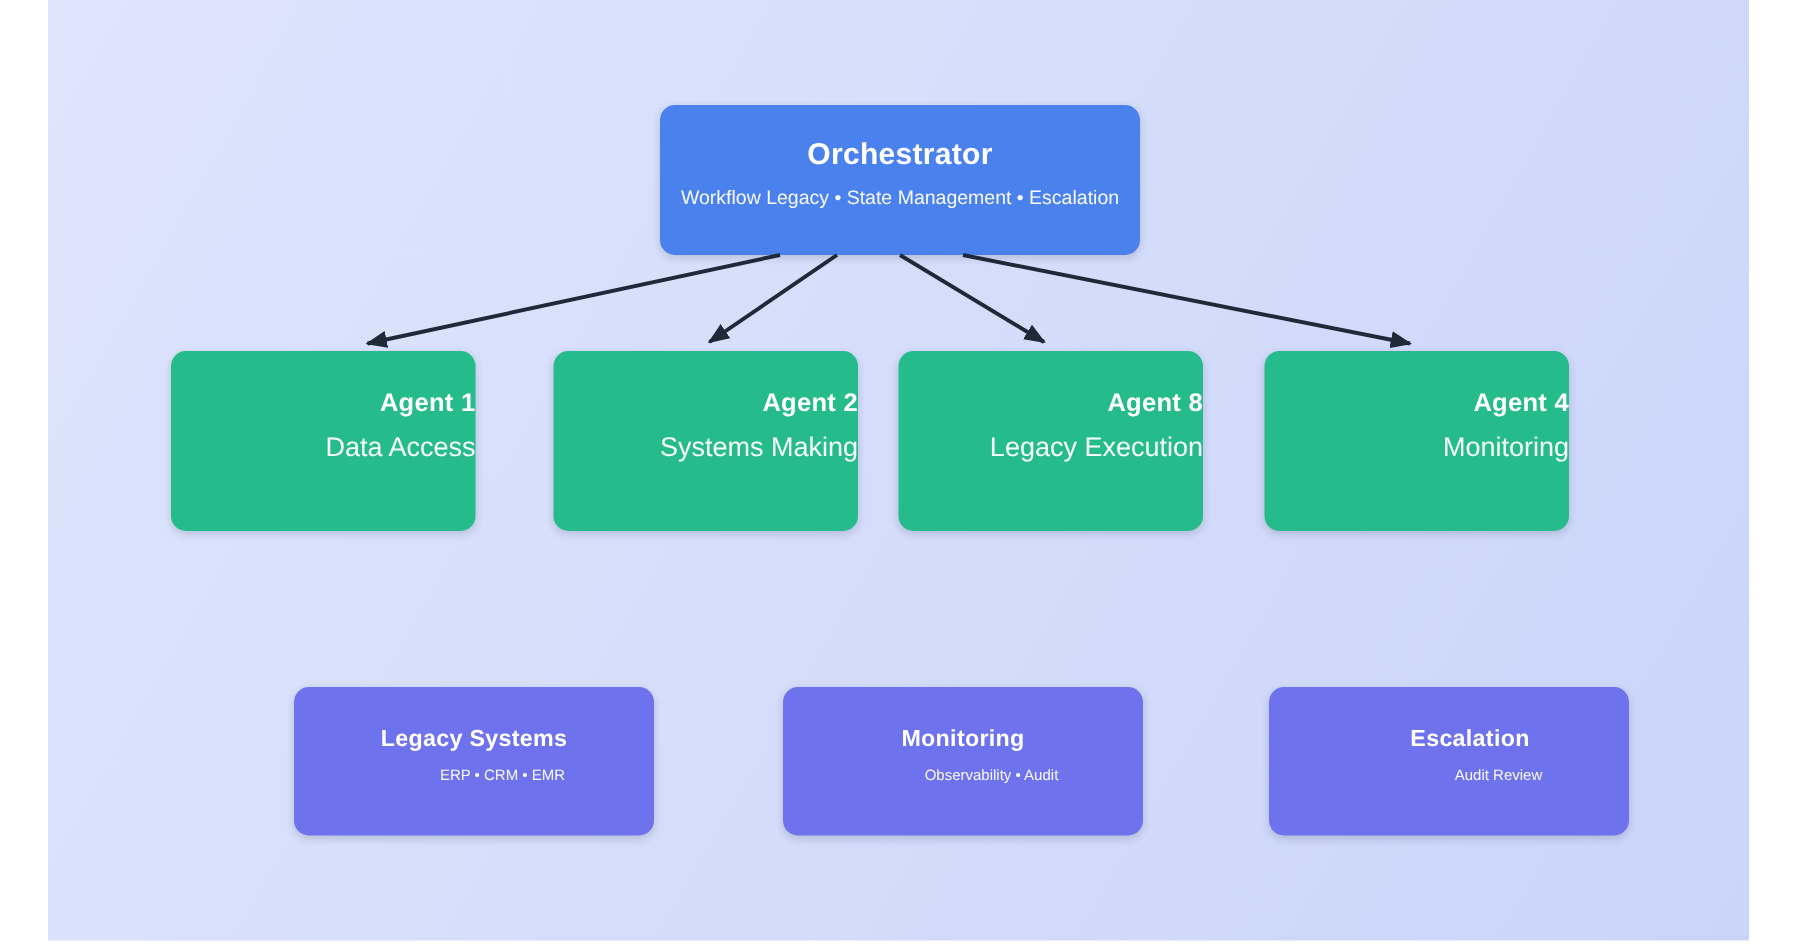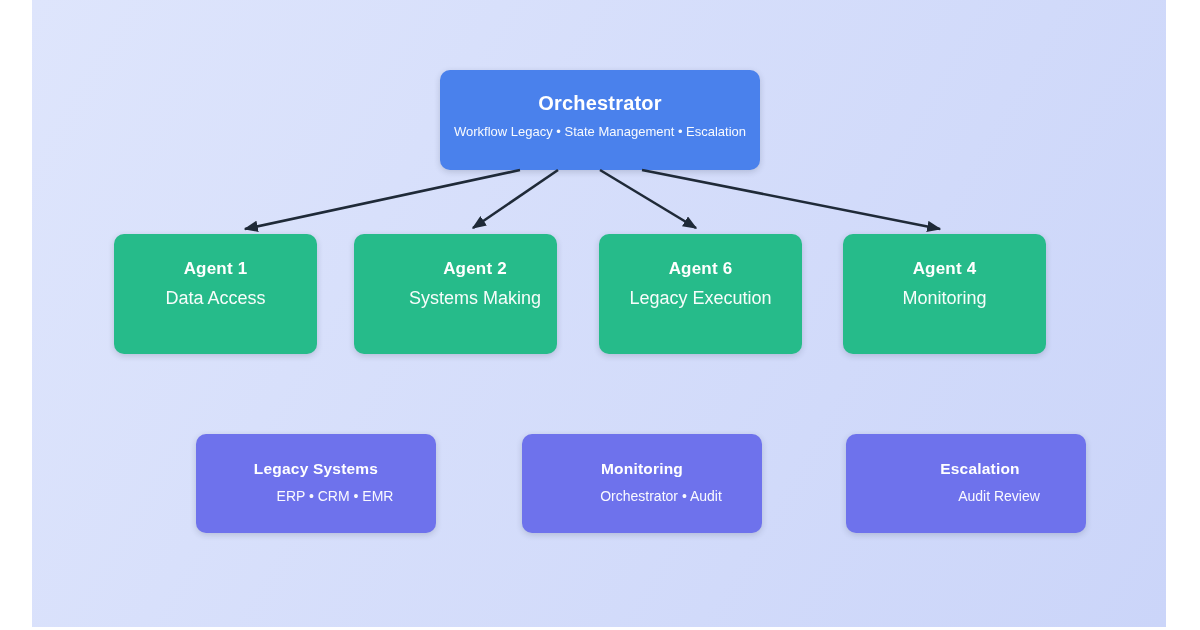--- a/index.html
+++ b/index.html
@@ -50,36 +50,37 @@
     padding-top: 21px;
   }
   .orchestrator .title { font-size: 20px; line-height: 24px; }
   .orchestrator .subtitle { font-size: 13px; margin-top: 9px; }
   .agent {
     top: 234px;
     width: 203px;
     height: 120px;
     background: var(--agent-fill, #26bb8a);
     padding-top: 24px;
+    text-align: right;
   }
   .agent .title { font-size: 17px; line-height: 21px; }
   .agent .subtitle { font-size: 18px; margin-top: 9px; }
   .agent-1 { left: 114px; }
   .agent-2 { left: 357px; }
   .agent-3 { left: 599px; }
   .agent-4 { left: 843px; }
   .system {
-    top: 434px;
+    top: 458px;
     width: 240px;
     height: 99px;
     background: var(--system-fill, #6e72ec);
     padding-top: 25px;
   }
   .system .title { font-size: 15.5px; line-height: 19px; }
-  .system .subtitle { font-size: 14px; margin-top: 10px; margin-left: 38px; }
+  .system .subtitle { font-size: 10px; margin-top: 10px; margin-left: 38px; }
   .system-1 { left: 196px; }
   .system-2 { left: 522px; }
   .system-3 { left: 846px; padding-left: 28px; }
   .arrow-layer {
     position: absolute;
     left: 0;
     top: 0;
     width: 1200px;
     height: 630px;
     pointer-events: none;
@@ -93,40 +94,40 @@
 
     <div class="node orchestrator" style="left:408px;">
       <div class="title">Orchestrator</div>
       <div class="subtitle">Workflow Legacy • State Management • Escalation</div>
     </div>
 
     <div class="node agent agent-1" style="left:82px;">
       <div class="title">Agent 1</div>
       <div class="subtitle">Data Access</div>
     </div>
-    <div class="node agent agent-2" style="left:322px;padding-left:39px;">
+    <div class="node agent agent-2" style="left:337px;padding-left:39px;">
       <div class="title">Agent 2</div>
       <div class="subtitle">Systems Making</div>
     </div>
     <div class="node agent agent-3" style="left:567px;">
-      <div class="title">Agent 6</div>
+      <div class="title">Agent 8</div>
       <div class="subtitle">Legacy Execution</div>
     </div>
     <div class="node agent agent-4" style="left:811px;">
       <div class="title">Agent 4</div>
       <div class="subtitle">Monitoring</div>
     </div>
 
     <div class="node system system-1" style="left:164px;">
       <div class="title">Legacy Systems</div>
       <div class="subtitle">ERP • CRM • EMR</div>
     </div>
     <div class="node system system-2" style="left:490px;">
       <div class="title">Monitoring</div>
-      <div class="subtitle">Orchestrator • Audit</div>
+      <div class="subtitle">Observability • Audit</div>
     </div>
     <div class="node system system-3" style="left:814px;">
       <div class="title">Escalation</div>
       <div class="subtitle">Audit Review</div>
     </div>
   </div>
 
   <svg class="arrow-layer" viewBox="0 0 1200 630">
     <defs>
       <marker id="arrowhead" viewBox="0 0 10 8" refX="9" refY="4" markerWidth="5.5" markerHeight="4.4" orient="auto">

